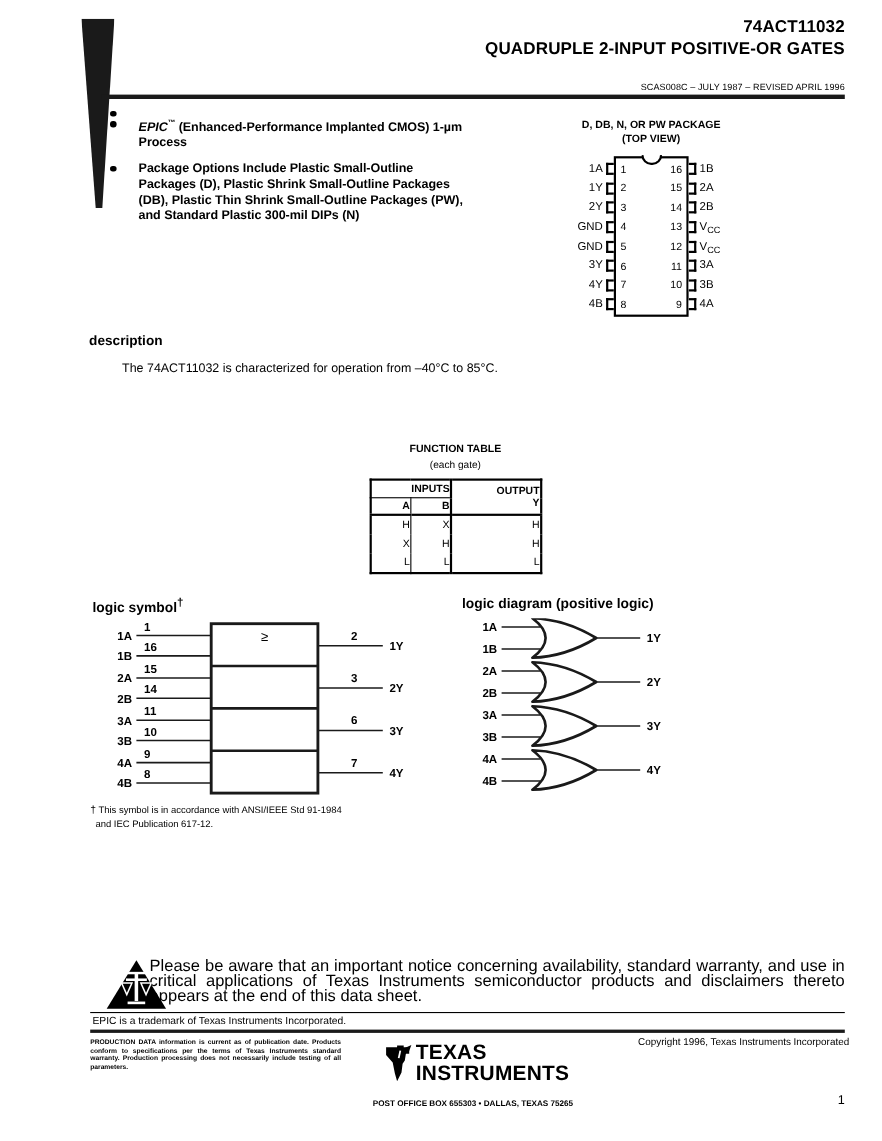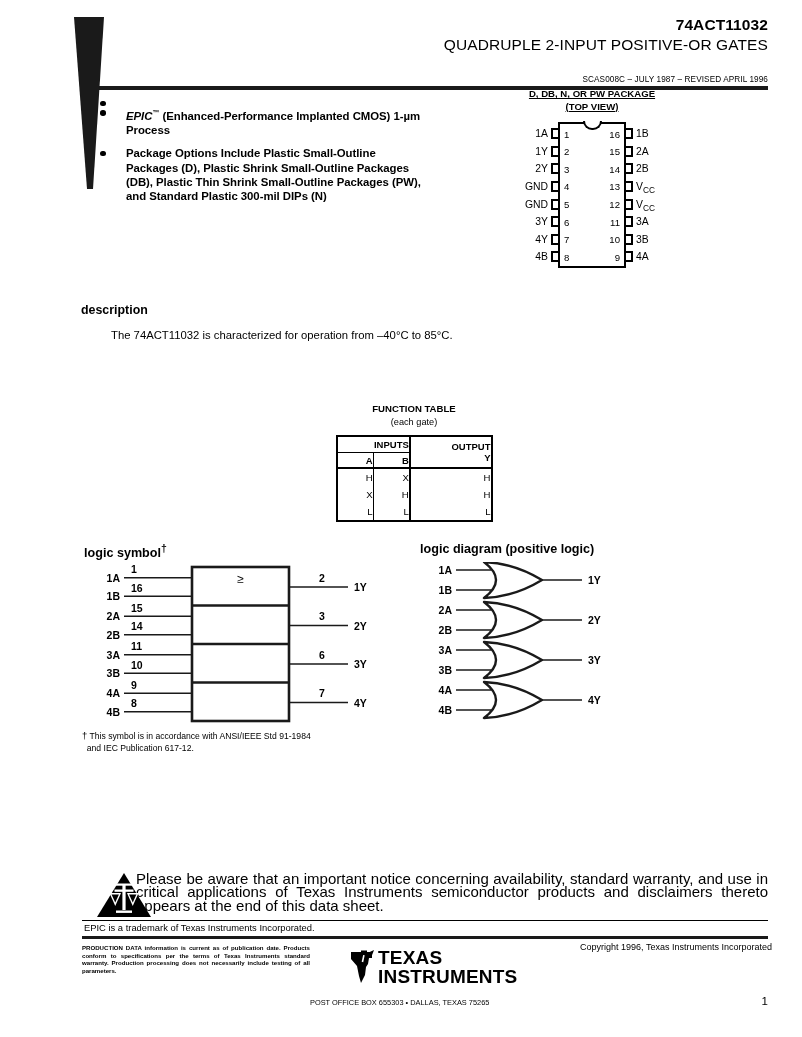--- a/index.html
+++ b/index.html
@@ -7,34 +7,34 @@
     width:802px;height:1037px;position:relative;overflow:hidden;
     font-family:"Liberation Sans", sans-serif;color:#000;
     -webkit-font-smoothing:antialiased;
   }
   .abs{position:absolute;}
 
   
   #wedge{left:74px;top:17px;width:30px;height:172px;}
   #hrule{left:92px;top:86px;width:676px;height:4px;background:#1a1a1a;}
   #title-part{right:34px;top:16px;font-size:15.5px;font-weight:bold;letter-spacing:.1px;text-align:right;}
-  #title-desc{right:34px;top:36px;font-size:15.5px;font-weight:normal;letter-spacing:.1px;text-align:right;}
+  #title-desc{right:34px;top:36px;font-size:15.5px;font-weight:bold;letter-spacing:.1px;text-align:right;}
   #doc-id{right:34px;top:75px;font-size:8.2px;text-align:right;letter-spacing:.1px;}
 
   
   #features{left:96px;top:96px;width:330px;}
   .feat{position:relative;padding-left:30px;margin-bottom:9.5px;
         font-size:11.4px;font-weight:bold;line-height:14.2px;letter-spacing:-.05px;}
   .feat .dot{position:absolute;left:4px;top:4.5px;width:5.5px;height:5.5px;border-radius:50%;background:#000;}
   .sub{font-size:8.3px;vertical-align:-3px;letter-spacing:0;}
   .ital{font-style:italic;}
   .tm{font-size:7px;vertical-align:5px;}
 
   
-  #pkg{left:492px;top:88px;width:200px;text-decoration:underline;}
+  #pkg{left:492px;top:108px;width:200px;}
   #pkg .ptitle{text-align:center;font-size:9.6px;font-weight:bold;line-height:12.5px;}
   #pkgbody{position:relative;margin:9px auto 0;width:176px;height:146px;}
   .chip{position:absolute;left:54px;top:0;width:68px;height:146px;border:2.4px solid #000;background:#fff;box-sizing:border-box;}
   .notch{position:absolute;left:50%;top:-1px;width:19px;height:9px;margin-left:-9.5px;
          border:2.4px solid #000;border-top:none;border-radius:0 0 11px 11px;background:#fff;box-sizing:border-box;}
   .prow{position:absolute;left:0;width:176px;height:18.25px;}
   .pinstub{position:absolute;top:3.2px;width:7px;height:11px;border:2px solid #000;box-sizing:border-box;background:#fff;}
   .pinstub.l{left:47px;border-right:none;}
   .pinstub.r{right:47px;border-left:none;}
   .plabel{position:absolute;top:2.2px;font-size:10.4px;line-height:13px;white-space:nowrap;}
@@ -78,21 +78,21 @@
   #ntxt{margin-left:40px;font-size:15px;line-height:13.4px;text-align:justify;}
   #tm-rule{left:82px;top:920px;width:686px;height:1.1px;background:#000;}
   #tm-line{left:84px;top:922px;font-size:9.4px;}
   #tm-rule2{left:82px;top:936px;width:686px;height:2.6px;background:#1a1a1a;}
 
   
   #prod{left:82px;top:944px;width:228px;font-size:6.1px;line-height:7.6px;font-weight:bold;text-align:justify;}
   #tilogo{left:340px;top:948px;width:180px;}
   #tiname{margin-left:38px;}
   .tiw{font-size:19px;font-weight:bold;line-height:19px;letter-spacing:.2px;}
-  #tiaddr{left:310px;top:998px;width:240px;text-align:left;font-size:7.4px;}
+  #tiaddr{left:310px;top:998px;width:240px;text-align:center;font-size:7.4px;font-weight:bold;}
   #copy{right:30px;top:942px;font-size:9px;text-align:right;}
   #pageno{right:34px;top:995px;font-size:11.5px;}
 </style>
 </head>
 <body>
 
 <svg class="abs" id="wedge" viewBox="0 0 30 172" preserveAspectRatio="none">
   <polygon points="0,0 30,0 19,172 13,172" fill="#1a1a1a"></polygon>
 </svg>
 <div class="abs" id="hrule"></div>

